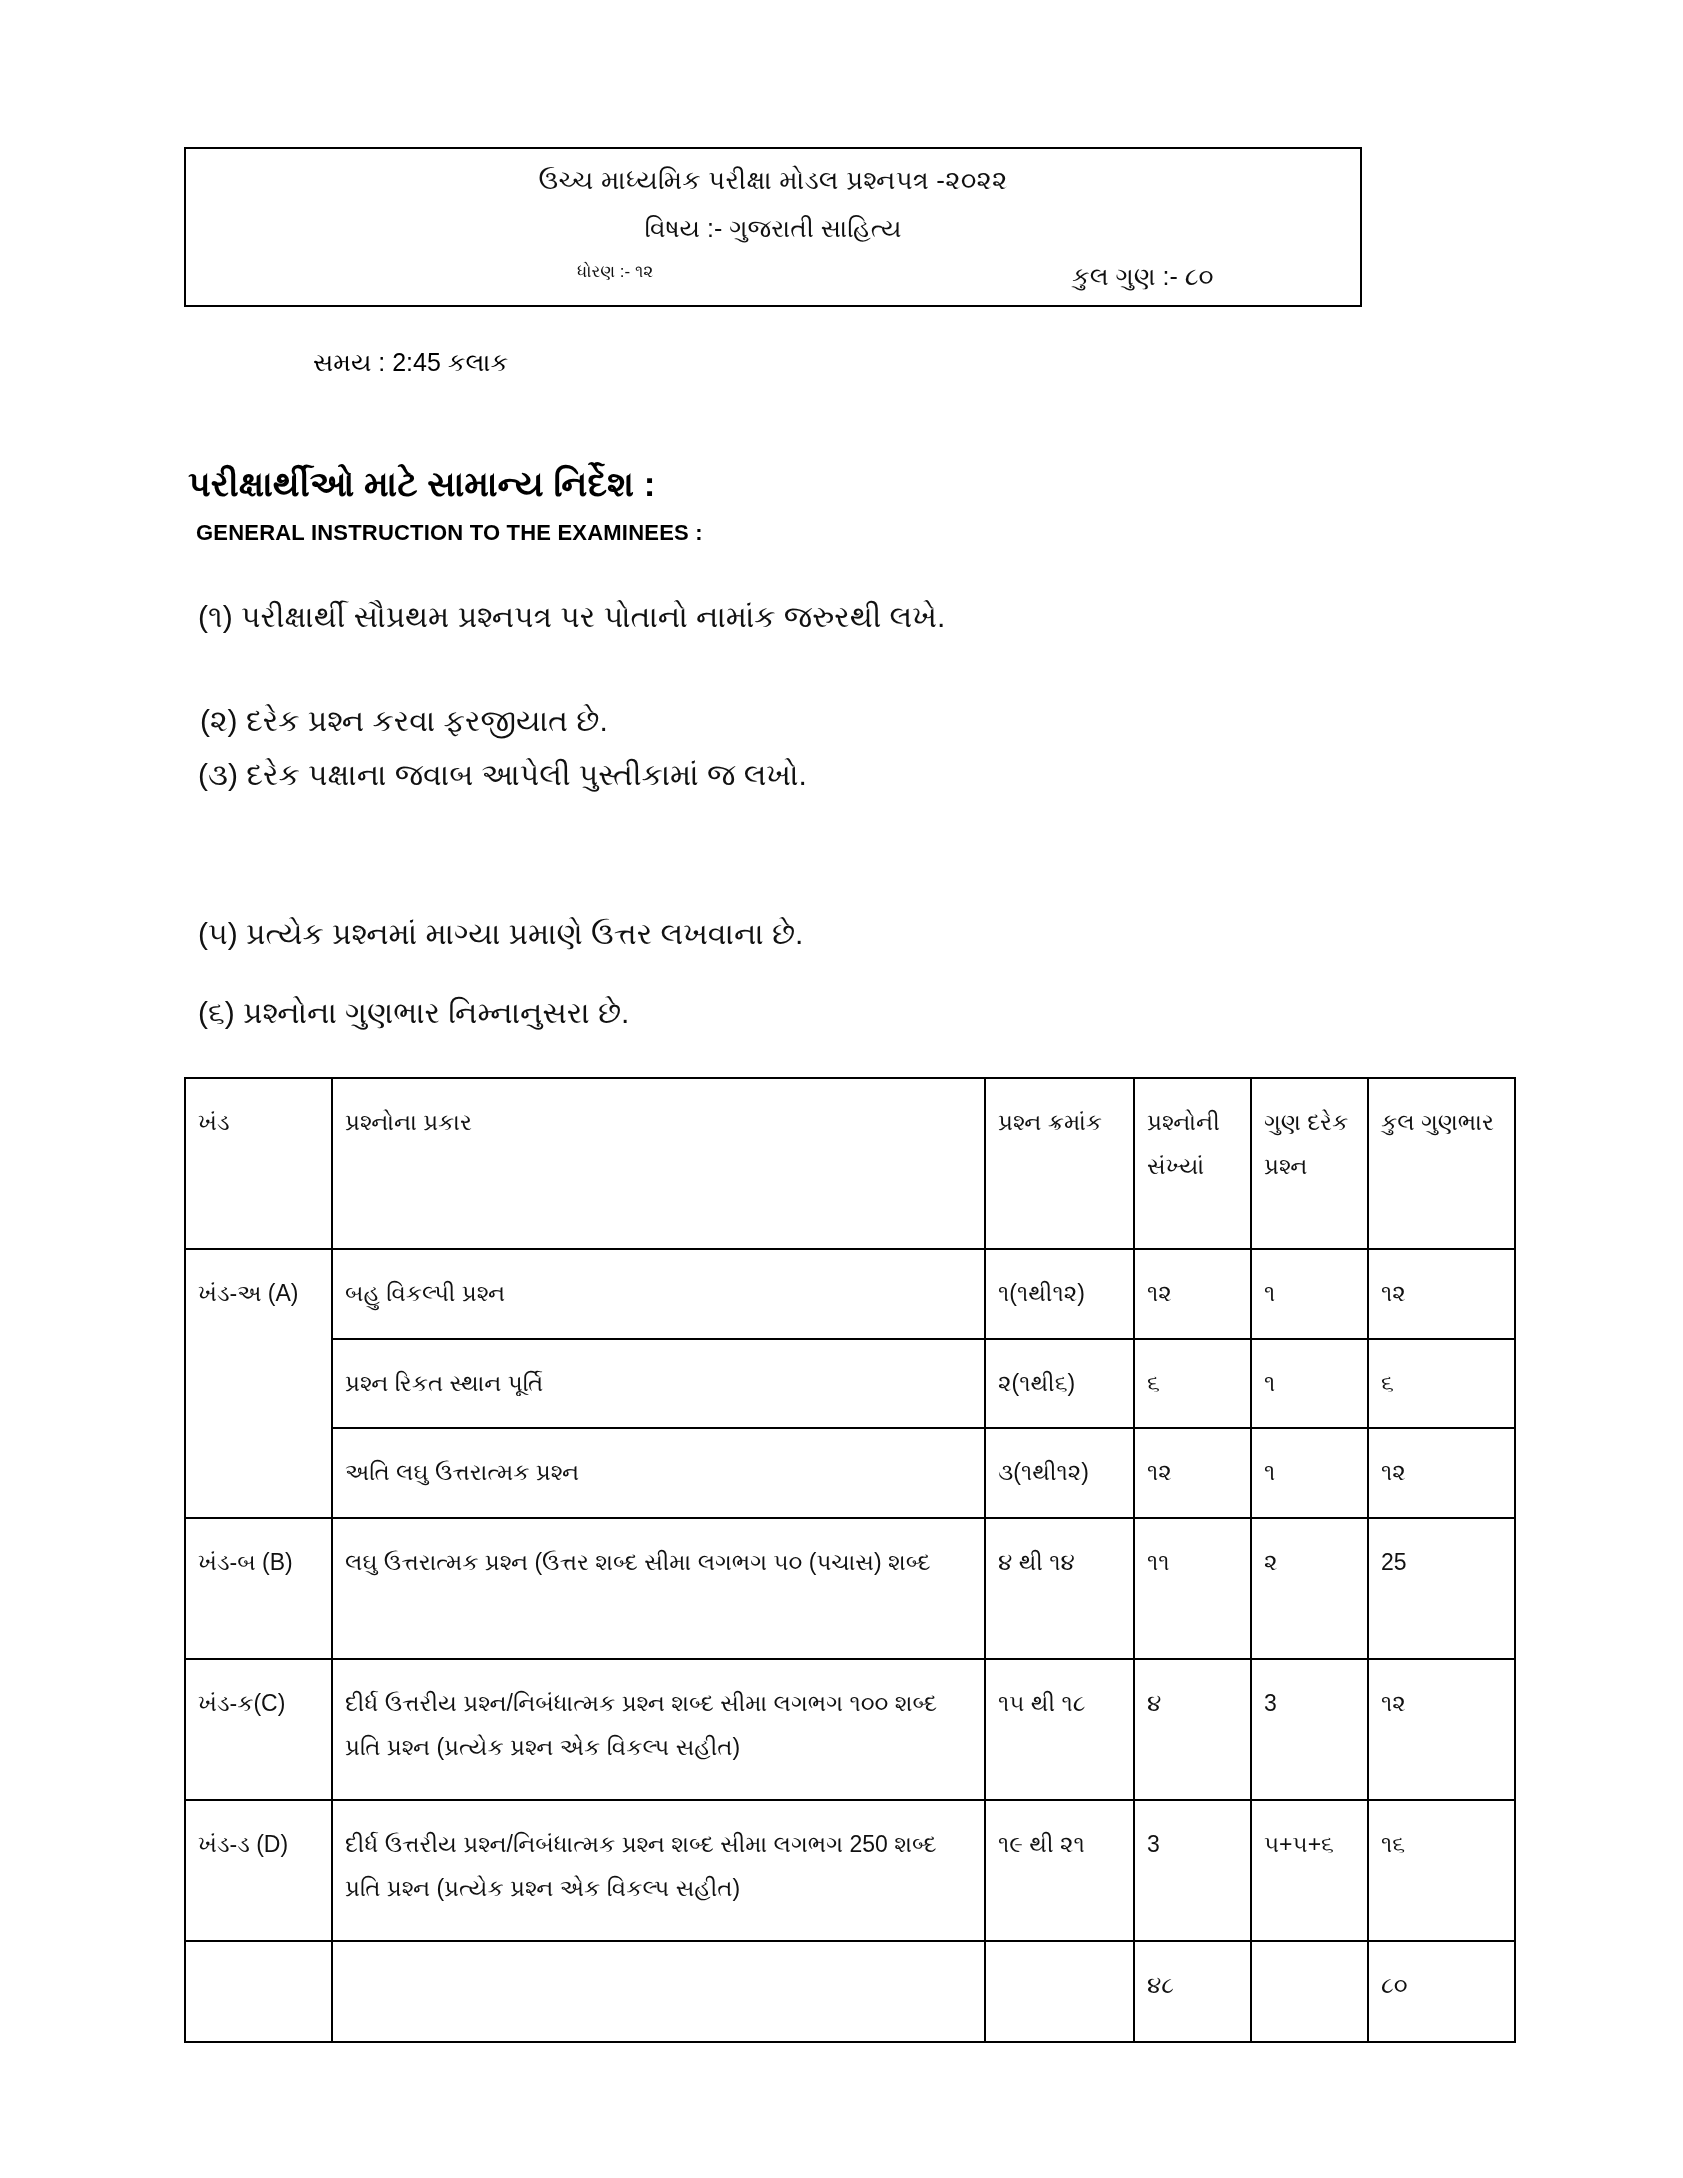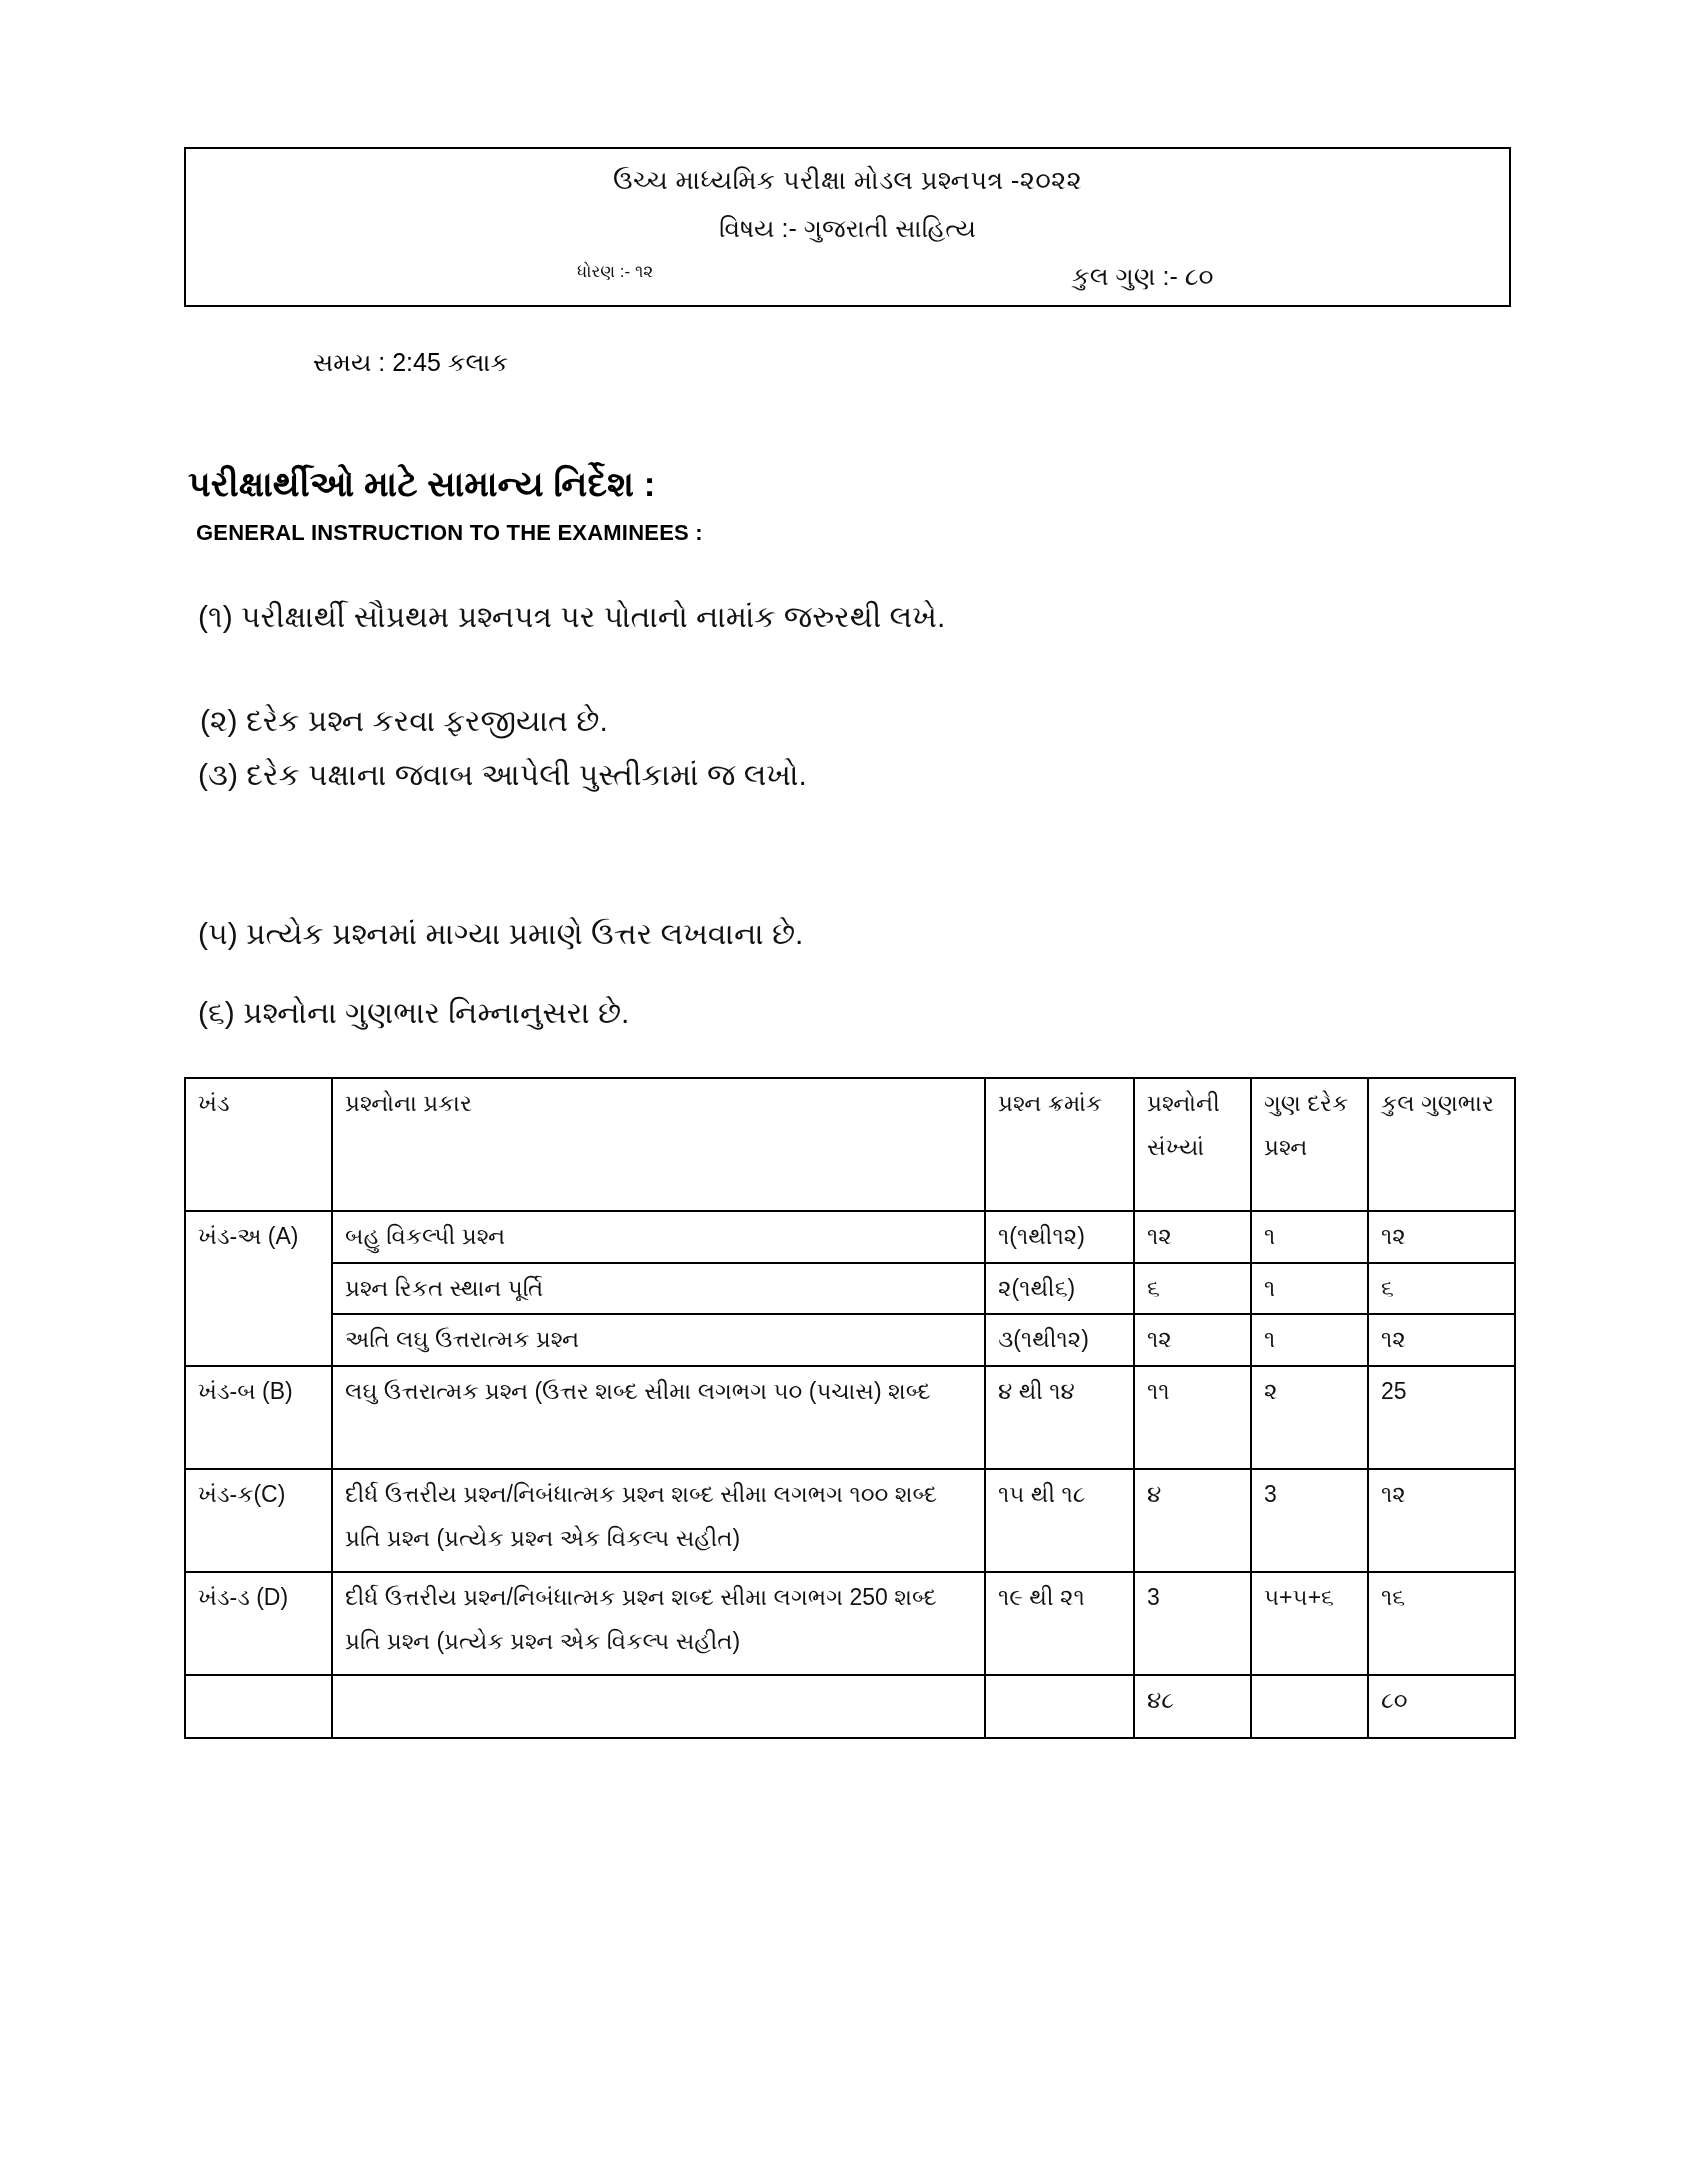--- a/index.html
+++ b/index.html
@@ -24,21 +24,21 @@
     width: 1683px;
     height: 2178px;
     box-sizing: border-box;
   }
 
   
   .header-box {
     position: absolute;
     left: 184px;
     top: 147px;
-    width: 1327px;
+    width: 1178px;
     height: 160px;
     border: 2px solid #000;
     box-sizing: border-box;
   }
   .hdr-line {
     position: absolute;
     white-space: nowrap;
     font-family: "Liberation Sans", "DejaVu Sans", sans-serif;
     color: #101010;
   }
@@ -109,21 +109,21 @@
     position: absolute;
     left: 184px;
     top: 1077px;
     width: 1329px;
     border-collapse: collapse;
     table-layout: fixed;
     font-size: 23px;
   }
   .marks-table td, .marks-table th {
     border: 2px solid #000;
-    padding: 3px 12px;
+    padding: 22px 12px;
     vertical-align: top;
     font-weight: normal;
     text-align: left;
     line-height: 1.9;
     color: #111;
   }
 
   col.c-khand   { width: 147px; }
   col.c-type    { width: 653px; }
   col.c-qno     { width: 149px; }

